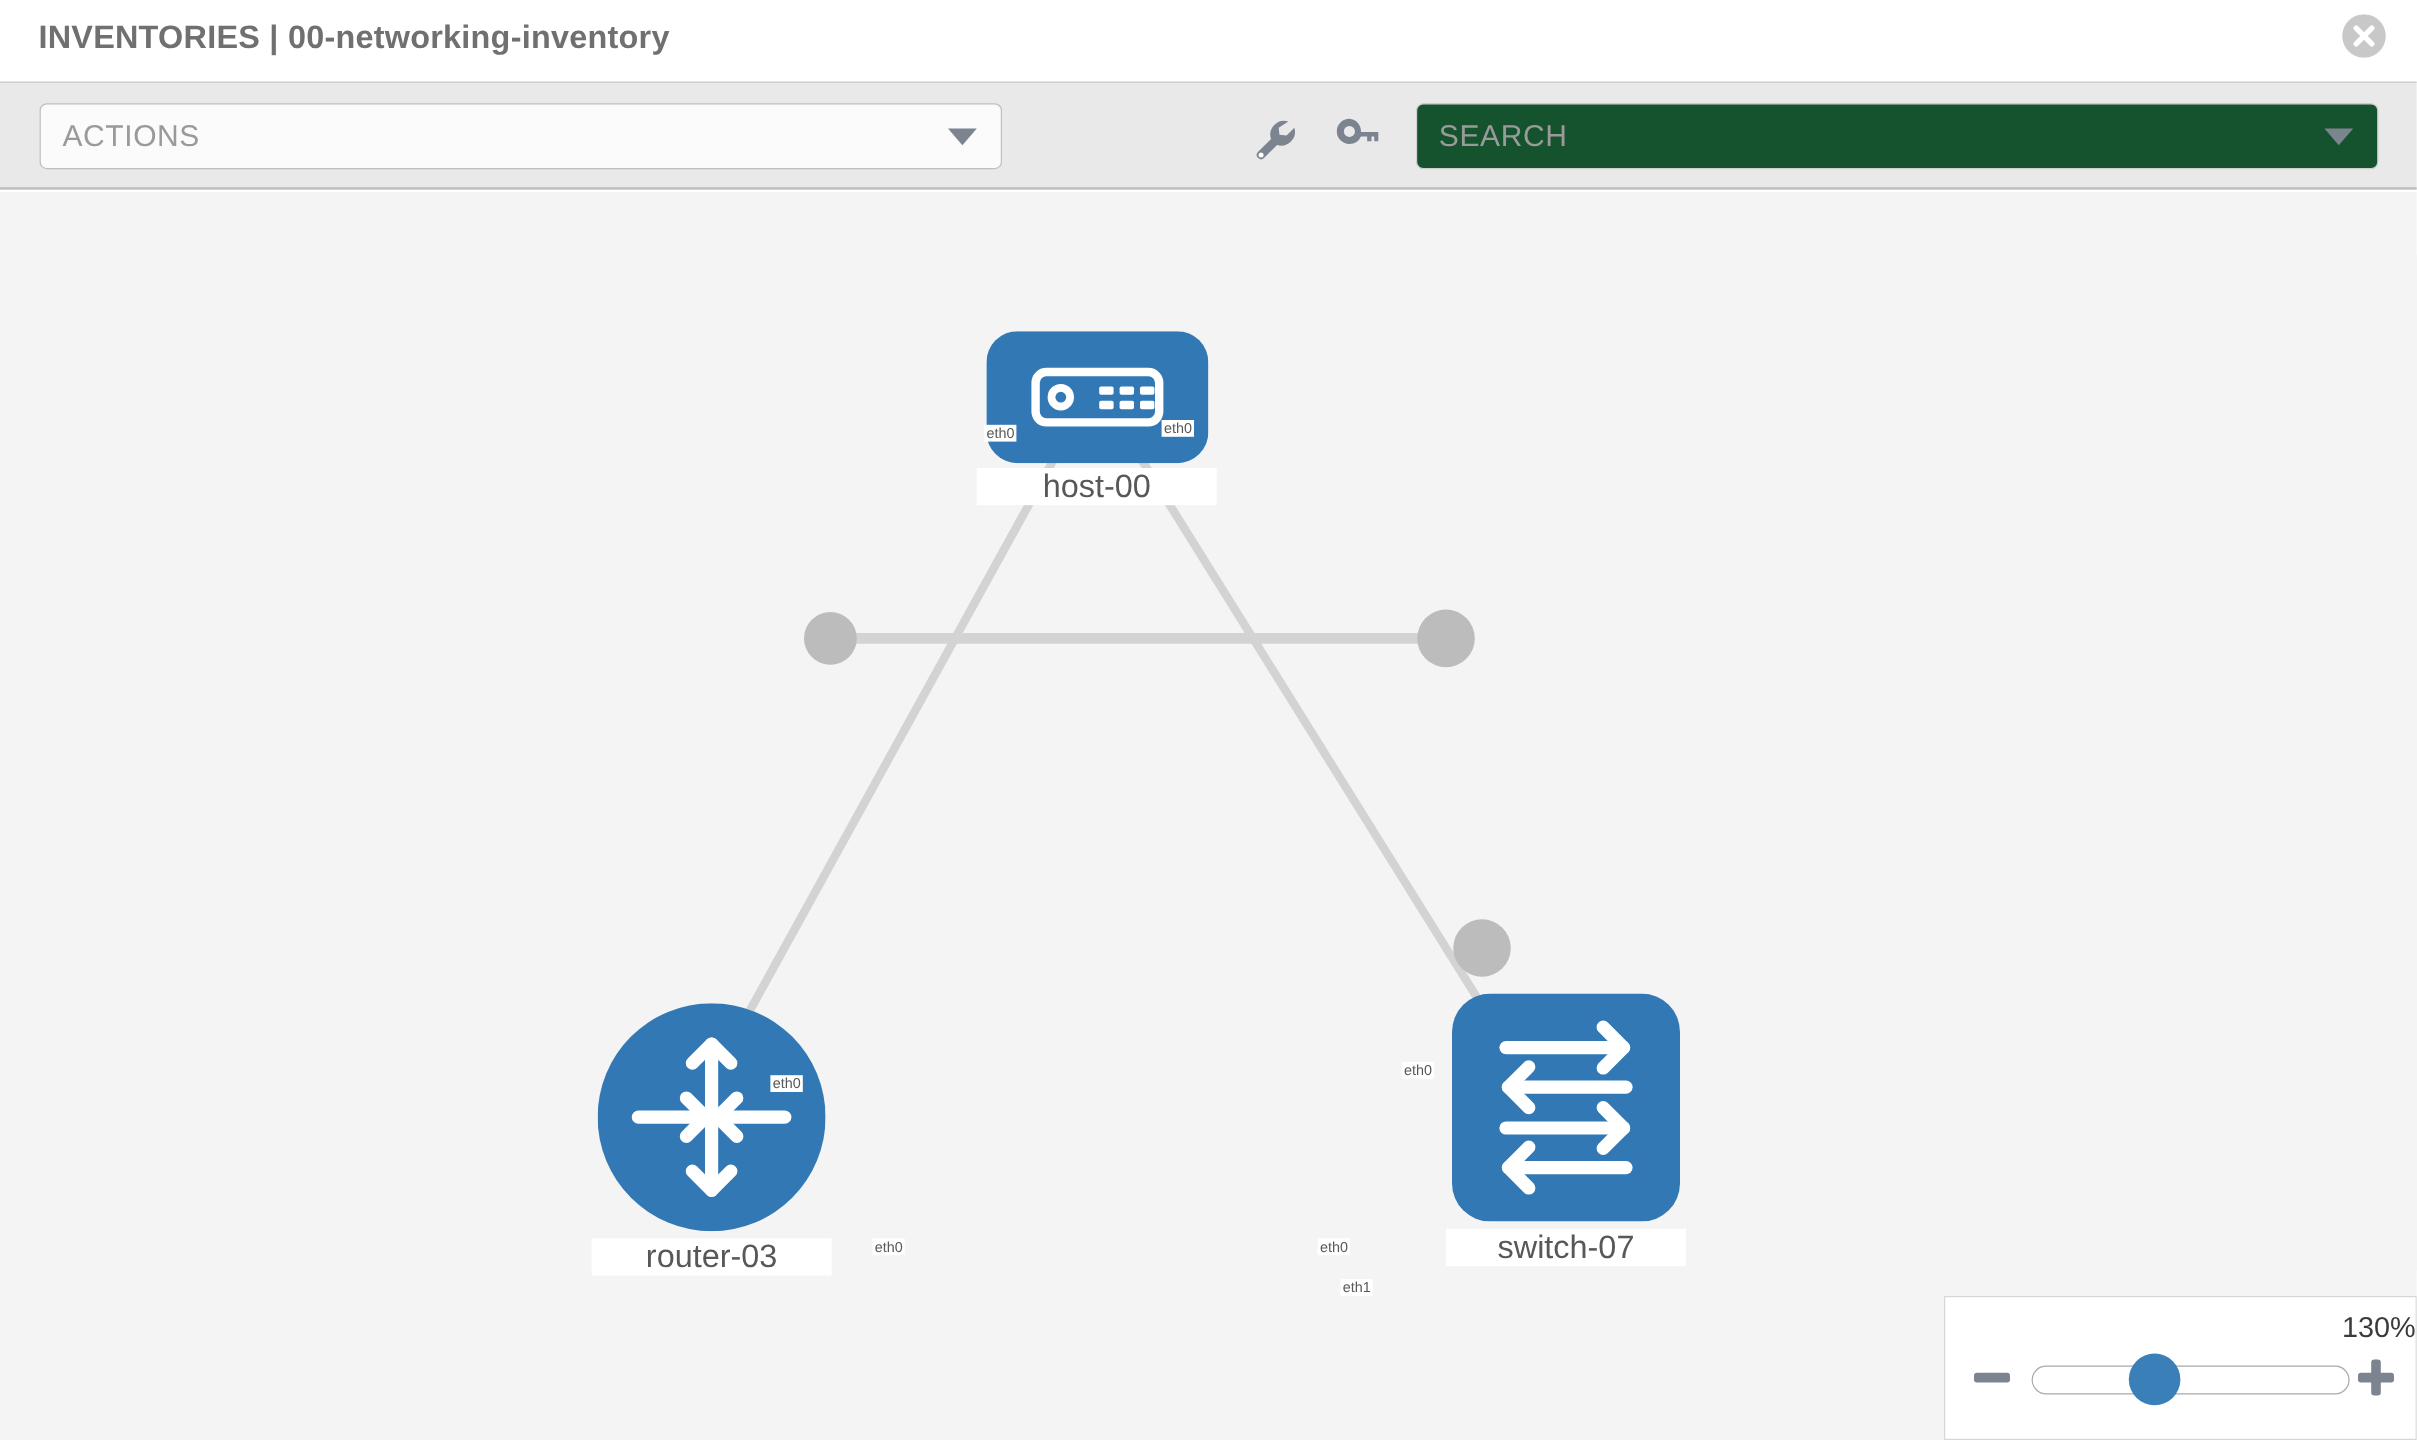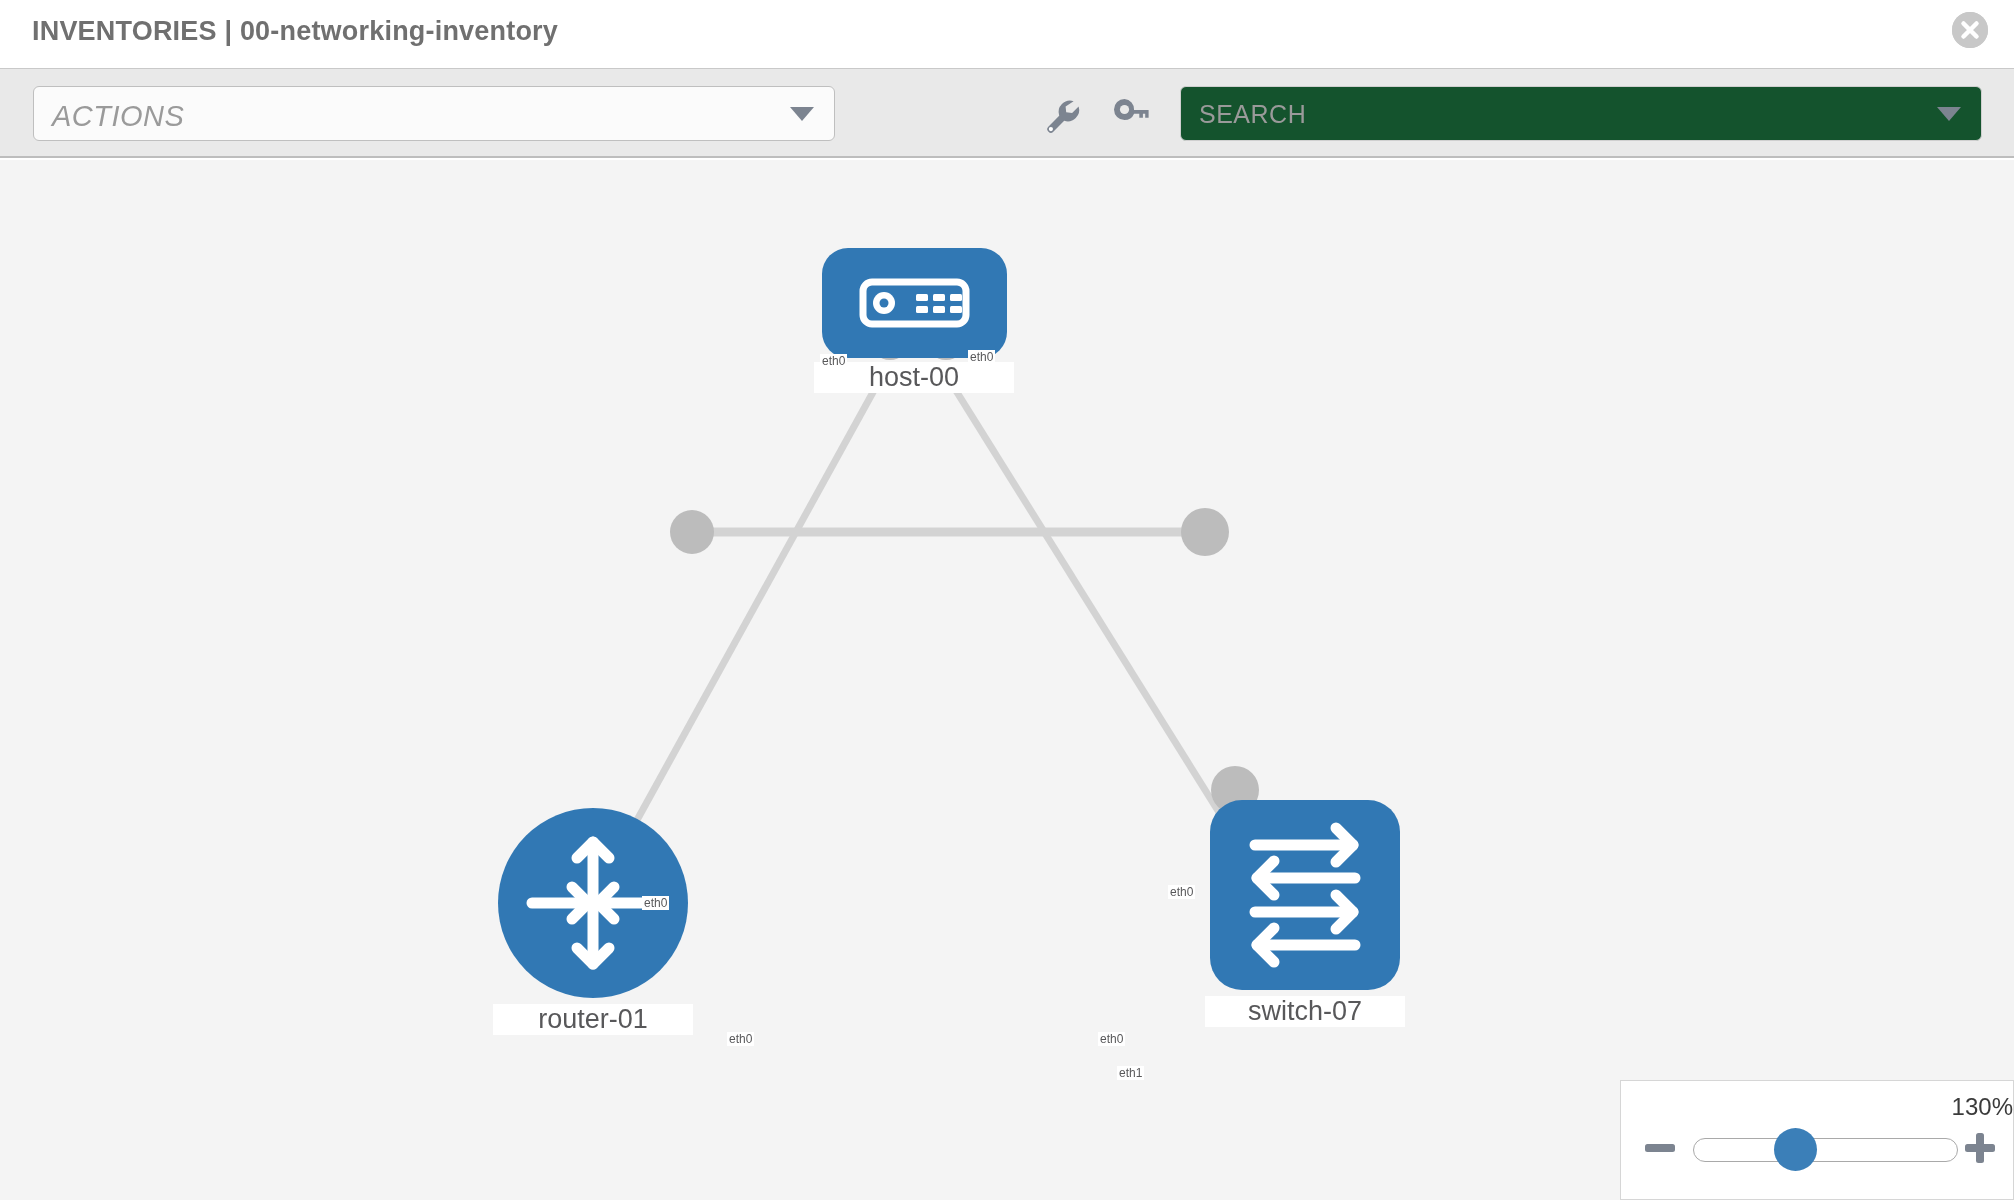--- a/index.html
+++ b/index.html
@@ -37,21 +37,21 @@
   }
   .actions-select {
     position: absolute; left: 33px; top: 17px;
     width: 802px; height: 55px;
     background: #fbfbfb;
     border: 1px solid #bfbfbf; border-radius: 6px;
     cursor: pointer;
   }
   .actions-select .label {
     position: absolute; left: 18px; top: 13px;
-    font-size: 29px; color: #9a9a9a; letter-spacing: 0.5px; font-style: italic;
+    font-size: 25px; color: #9a9a9a; letter-spacing: 0.5px;
   }
   .caret {
     position: absolute; right: 20px; top: 50%; transform: translateY(-50%);
     width: 0; height: 0;
     border-left: 12px solid transparent;
     border-right: 12px solid transparent;
     border-top: 14px solid #7c8490;
   }
   .tool-icon {
     position: absolute; top: 24px; width: 42px; height: 42px;
@@ -75,21 +75,21 @@
   
   .canvas {
     position: absolute; left: 0; top: 160px;
     width: 2014px; height: 1040px;
     background: #f4f4f4;
     overflow: hidden;
   }
   .topology { position: absolute; left: 0; top: 0; width: 2014px; height: 1040px; }
 
   
-  .node { position: absolute; cursor: pointer; }
+  .node { position: absolute; cursor: pointer; margin-top: 28px; }
   .node-shape { position: absolute; left: 0; top: 0; }
   .node-label {
     position: absolute; white-space: nowrap;
     font-size: 27px; color: #58585a;
     background: #ffffff;
     padding: 0 2px;
     text-align: center;
   }
   .port-label {
     position: absolute; white-space: nowrap;
@@ -223,21 +223,21 @@
             <line x1="95" y1="98" x2="95" y2="156"></line>
             <polyline points="79,140 95,156 111,140"></polyline>
 
             <line x1="34" y1="95" x2="90" y2="95"></line>
             <polyline points="74,79 90,95 74,111"></polyline>
 
             <line x1="156" y1="95" x2="100" y2="95"></line>
             <polyline points="116,79 100,95 116,111"></polyline>
           </g>
         </svg>
-        <div class="node-label" style="left:-5px; top:196px; width:200px;">router-01</div>
+        <div class="node-label" style="left:-5px; top:196px; width:200px;">router-03</div>
       </div>
 
       <div class="node" style="left:1210px; top:640px; width:190px; height:190px;">
         <svg class="node-shape" width="190" height="190" viewBox="0 0 190 190">
           <rect x="0" y="0" width="190" height="190" rx="32" ry="32" fill="#3178b4"></rect>
           <g fill="none" stroke="#ffffff" stroke-width="11" stroke-linecap="round" stroke-linejoin="round">
 
             <line x1="45" y1="45" x2="143" y2="45"></line>
             <polyline points="126,28 143,45 126,62"></polyline>
 

